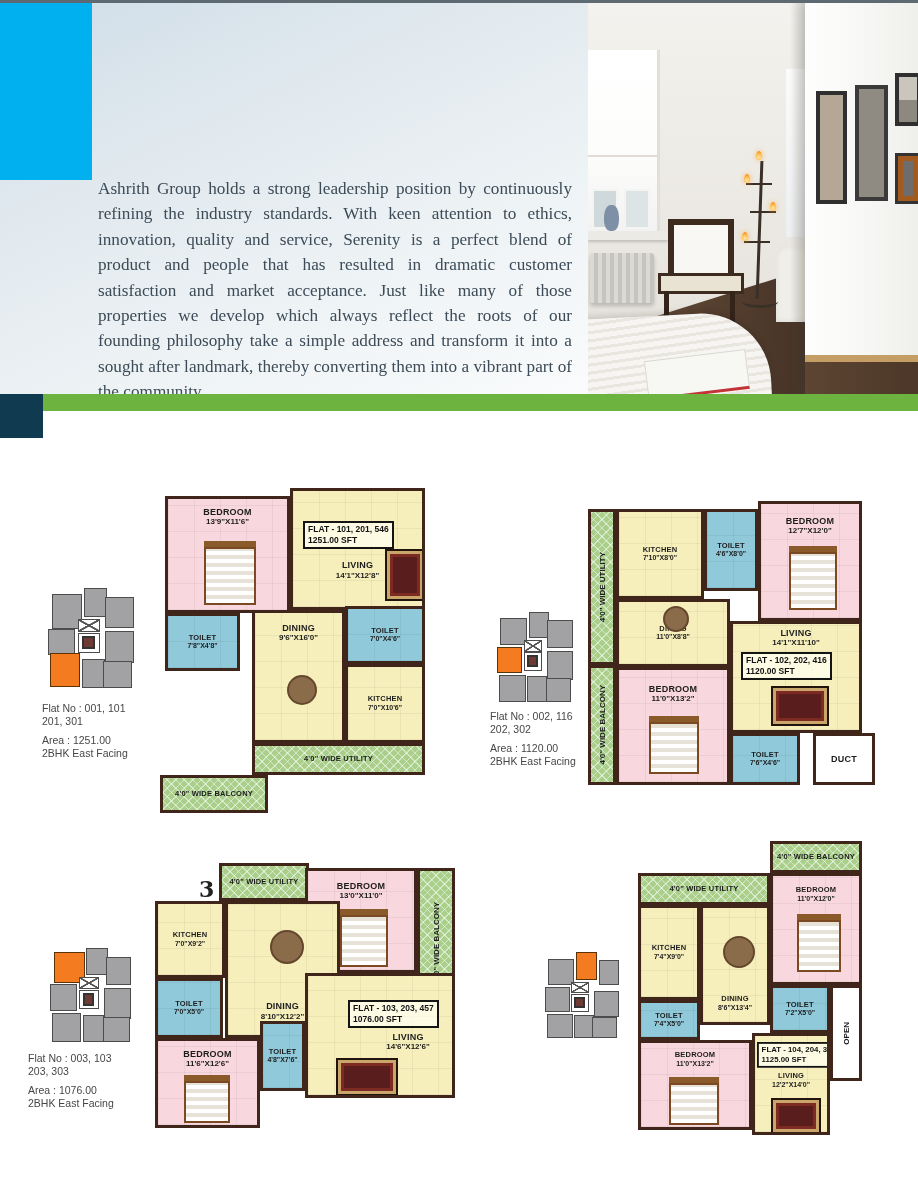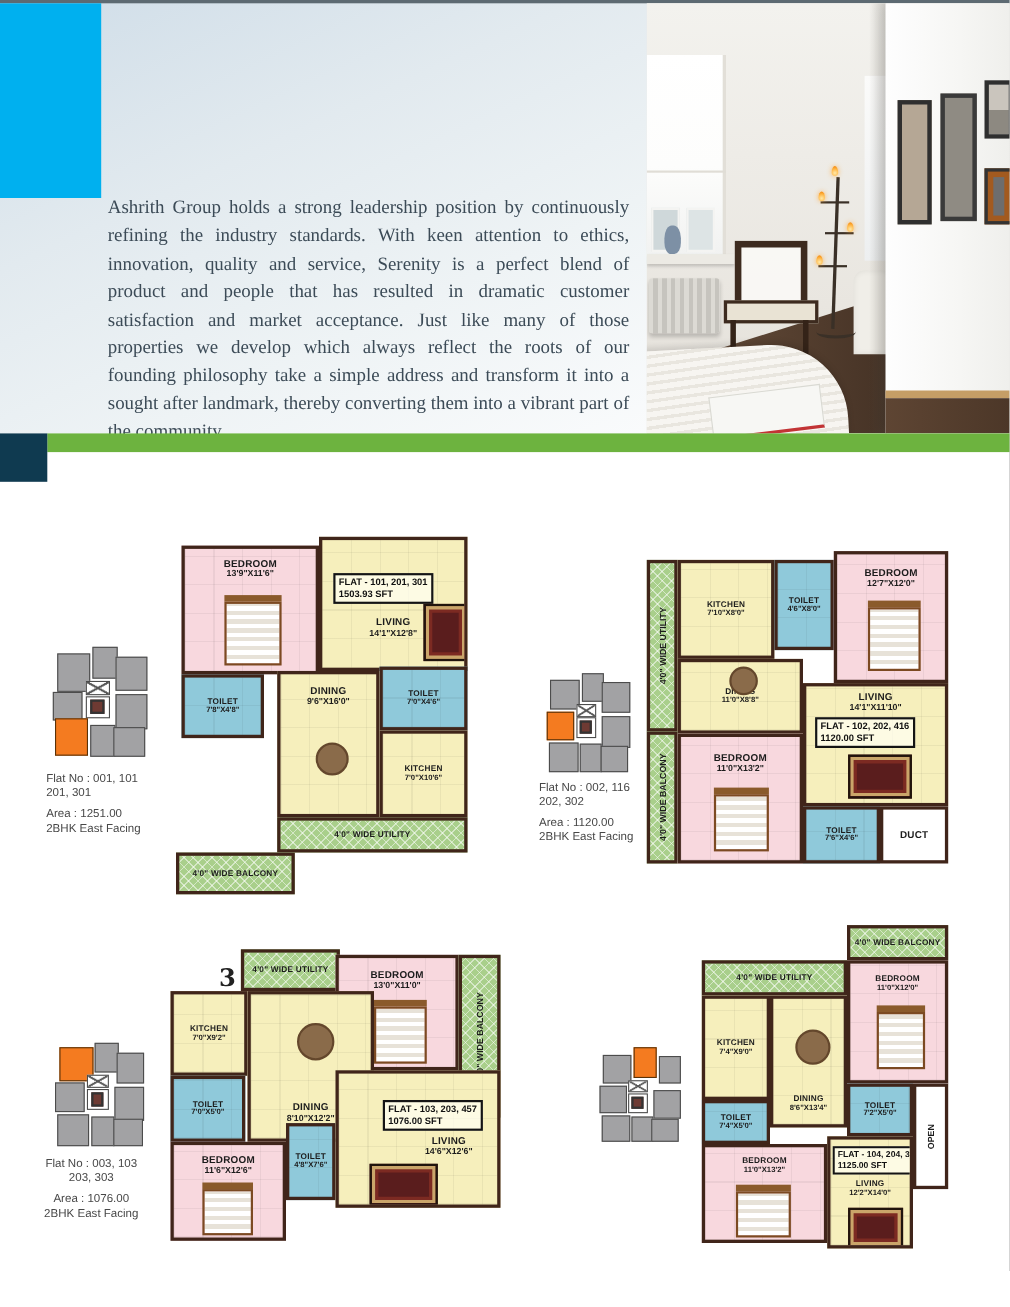--- a/index.html
+++ b/index.html
@@ -88,21 +88,21 @@
   .unit.hl{background:#f47b20;border-color:#5a3208;}
   .kcore{position:absolute;background:#ffffff;border:1.5px solid #4c4c4c;box-sizing:border-box;}
   .kx{position:absolute;background:
      linear-gradient(to top right,transparent 44%,#555 46%,#555 54%,transparent 56%),
      linear-gradient(to bottom right,transparent 44%,#555 46%,#555 54%,transparent 56%),#fff;
      border:1.5px solid #4c4c4c;box-sizing:border-box;}
   .klift{position:absolute;background:#6e3a33;border:2px solid #333;box-sizing:border-box;}
   
   .klabel{position:absolute;font-size:10.5px;color:#474747;line-height:1.2;}
   .klabel .grp{margin-bottom:7px;}
-  .ralign{text-align:center;}
+  .ralign{text-align:left;}
 </style>
 </head>
 <body>
 
 <div class="page">
 
   <div class="top-band"></div>
   <div class="top-line"></div>
   <div class="cyan-block"></div>
 
@@ -151,22 +151,22 @@
   <div class="navy"></div>
 
   <div class="plan" style="left:160px;top:465px;width:265px;height:325px;">
     <div class="room pink" style="left:5px;top:8px;width:125px;height:117px;justify-content:flex-start;padding-top:8px;">
       <span class="rn">BEDROOM</span>
       <span class="rd">13'9"X11'6"</span>
       <div class="bedicon" style="left:36px;top:48px;width:52px;height:58px;"></div>
     </div>
     <div class="room yellow" style="left:130px;top:0px;width:135px;height:122px;">
       <div class="flatbox" style="left:10px;top:30px;">
-        <div>FLAT - 101, 201, 301</div>
-        <div>1503.93 SFT</div>
+        <div>FLAT - 101, 201, 546</div>
+        <div>1251.00 SFT</div>
       </div>
       <span class="rn" style="margin-top:42px;">LIVING</span>
       <span class="rd">14'1"X12'8"</span>
       <div class="rug" style="left:92px;top:58px;width:36px;height:48px;"></div>
     </div>
     <div class="room blue sm" style="left:5px;top:125px;width:75px;height:58px;">
       <span class="rn">TOILET</span>
       <span class="rd">7'8"X4'8"</span>
     </div>
     <div class="room blue sm" style="left:185px;top:118px;width:80px;height:58px;">
@@ -250,21 +250,21 @@
     </div>
     <div class="room pink" style="left:28px;top:166px;width:114px;height:118px;justify-content:flex-start;padding-top:14px;">
       <span class="rn">BEDROOM</span>
       <span class="rd">11'0"X13'2"</span>
       <div class="bedicon" style="left:30px;top:52px;width:50px;height:52px;"></div>
     </div>
     <div class="room blue sm" style="left:142px;top:232px;width:70px;height:52px;">
       <span class="rn">TOILET</span>
       <span class="rd">7'6"X4'6"</span>
     </div>
-    <div class="room white" style="left:212px;top:232px;width:62px;height:52px;">
+    <div class="room white" style="left:225px;top:232px;width:62px;height:52px;">
       <span class="rn">DUCT</span>
     </div>
   </div>
 
   <div class="keyplan" style="left:492px;top:612px;width:84px;height:92px;">
     <div class="unit" style="left:10%;top:6%;width:32%;height:30%;"></div>
     <div class="unit" style="left:44%;top:0;width:24%;height:28%;"></div>
     <div class="unit" style="left:66%;top:9%;width:30%;height:30%;"></div>
     <div class="unit hl" style="left:6%;top:38%;width:30%;height:28%;"></div>
     <div class="kx" style="left:38%;top:30%;width:22%;height:13%;"></div>

